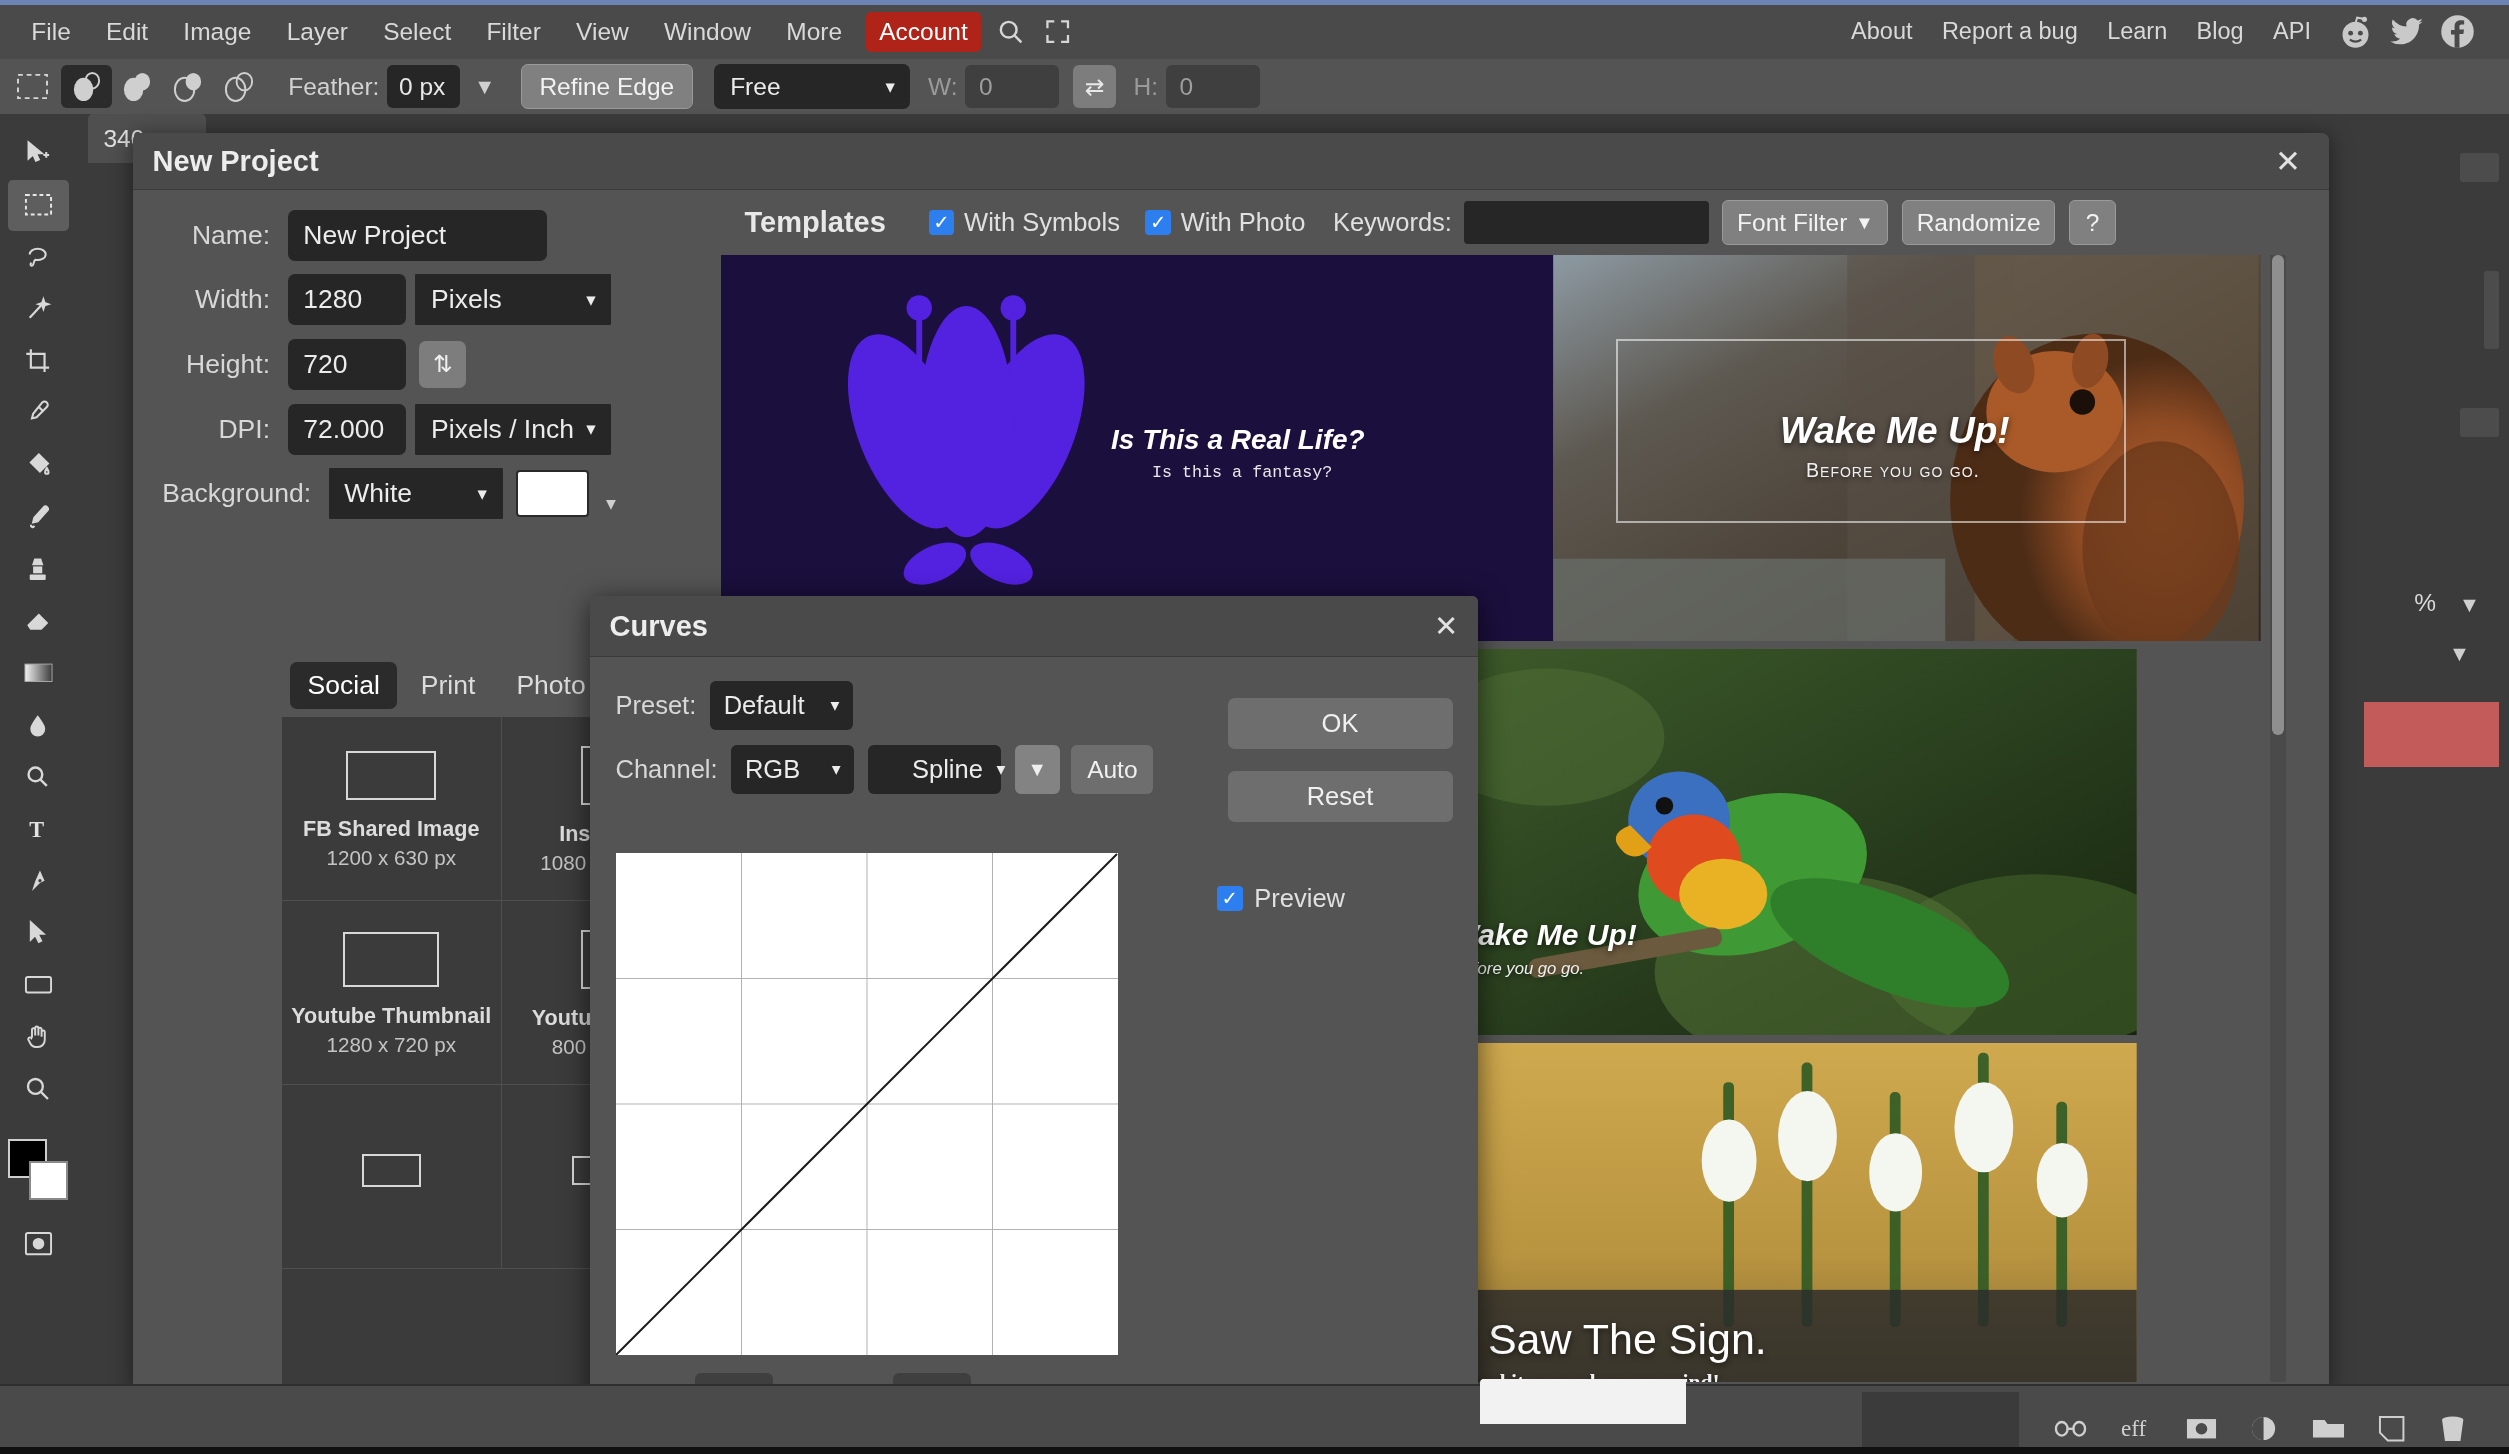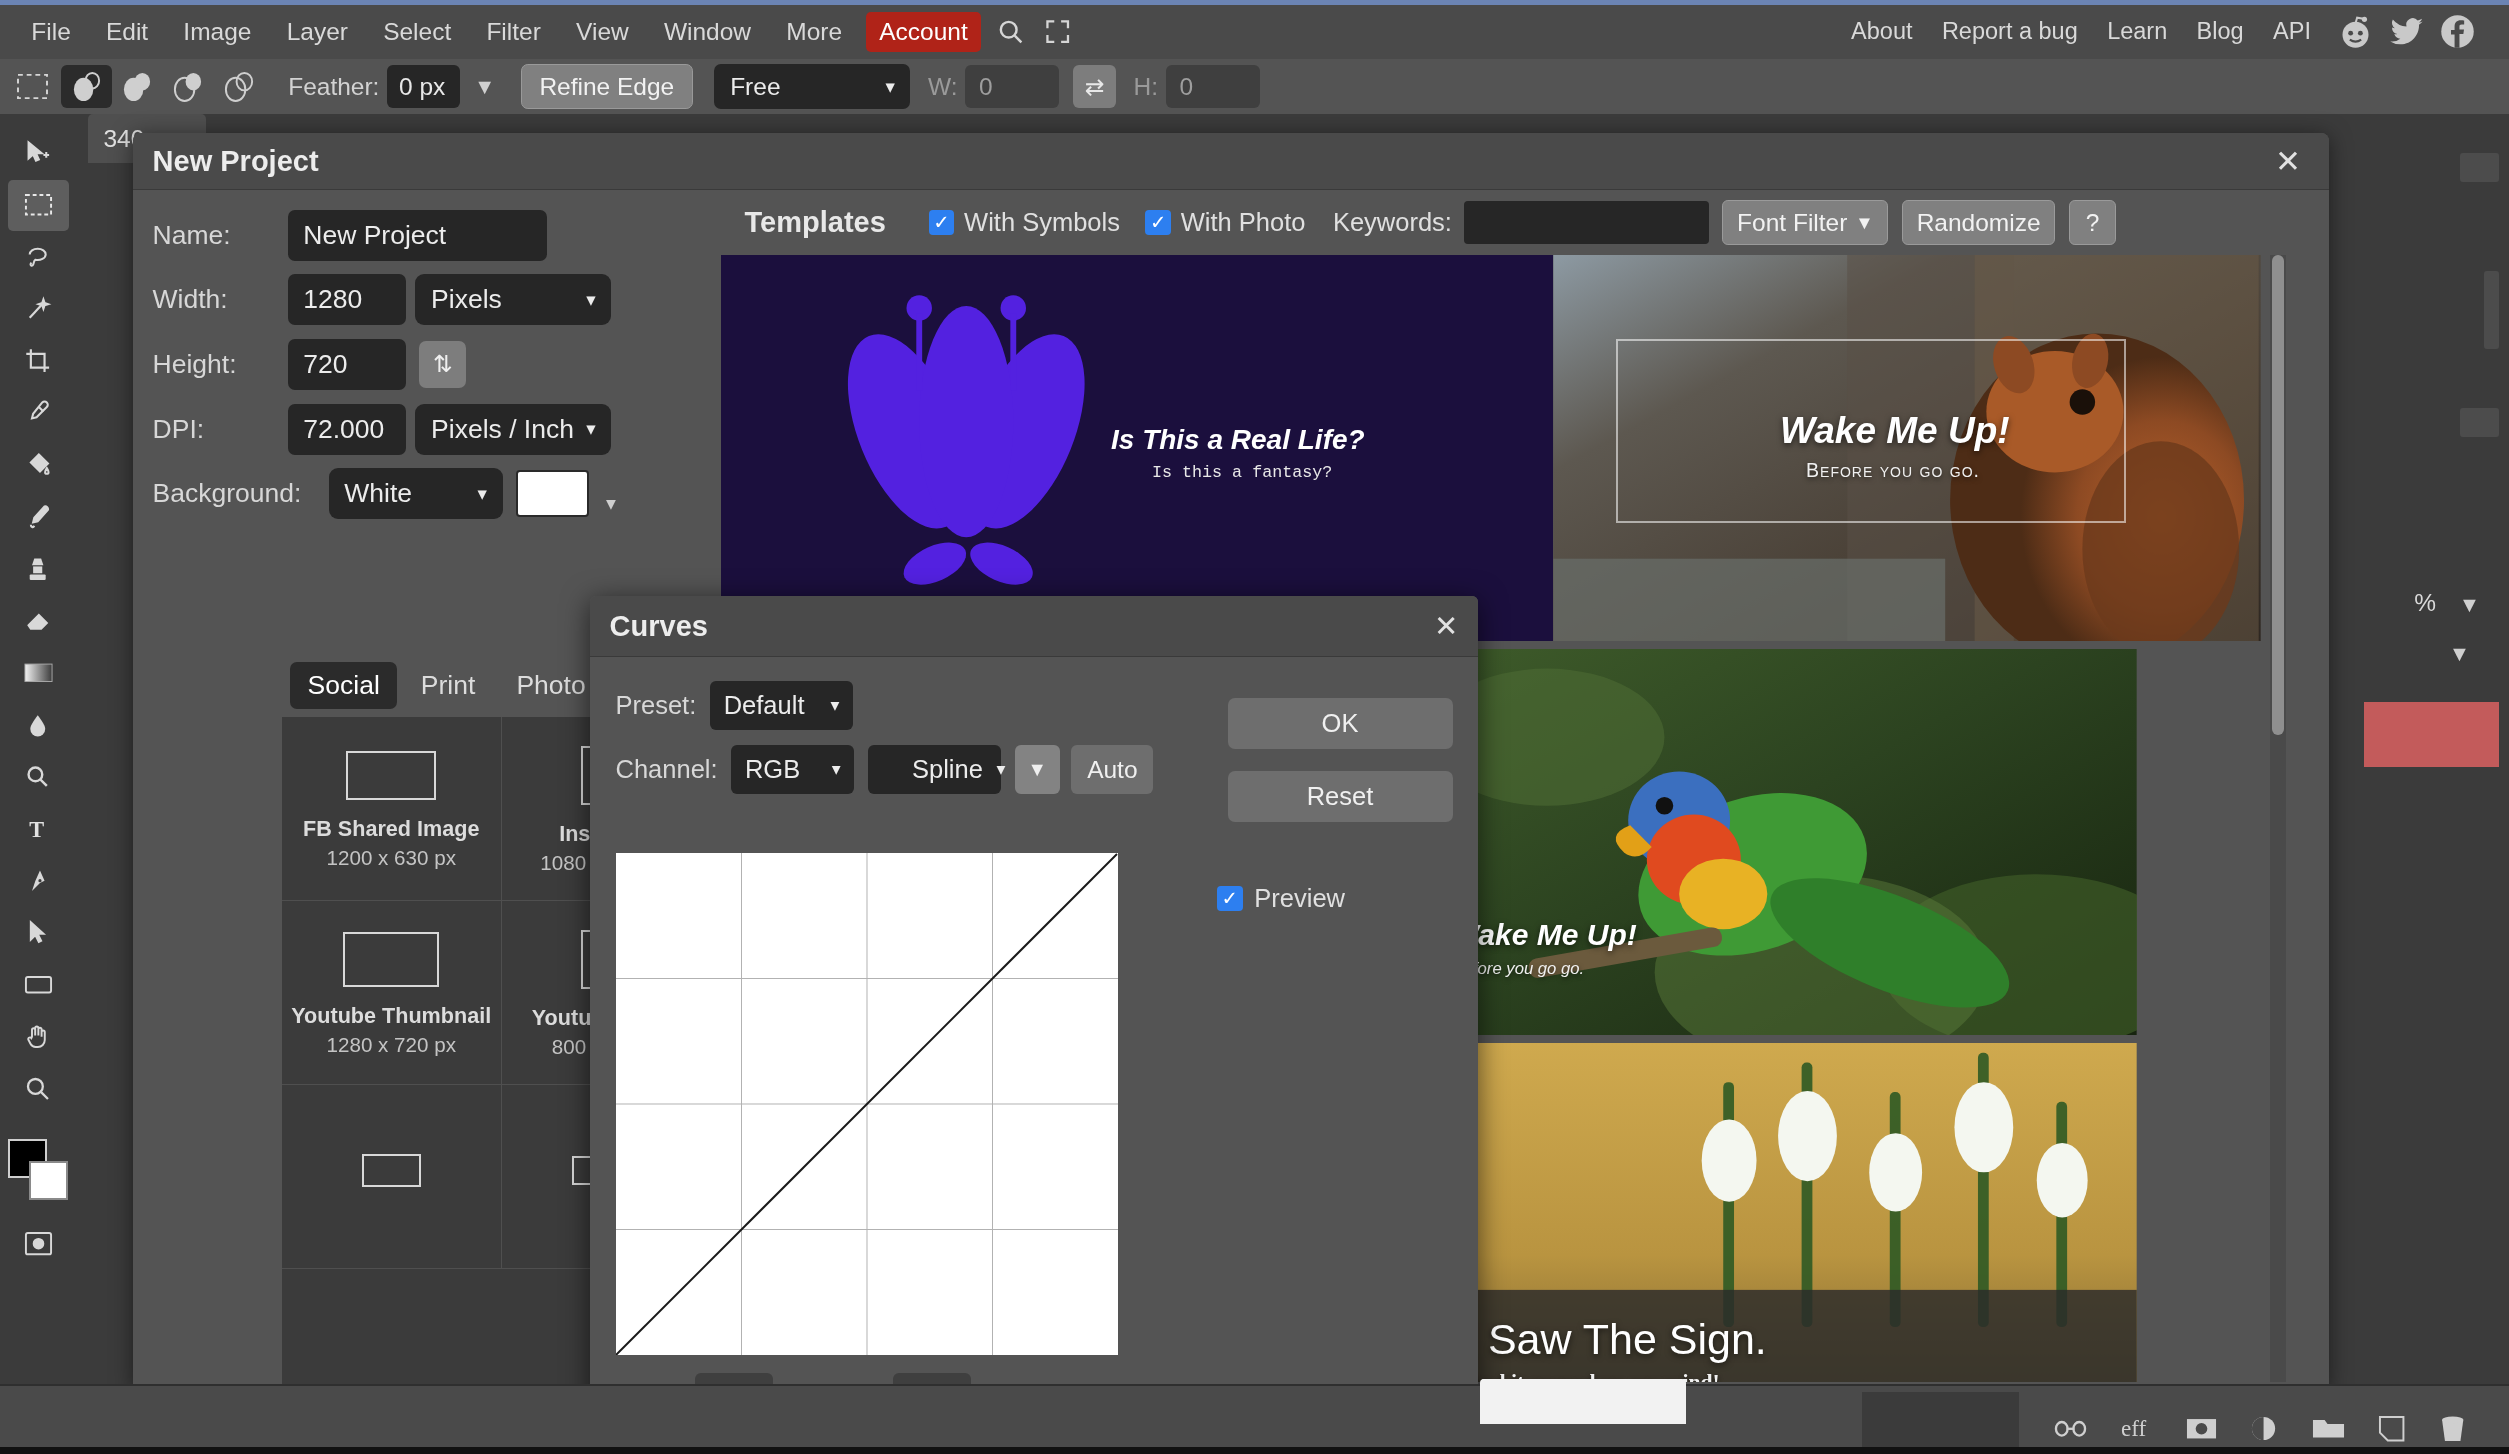--- a/index.html
+++ b/index.html
@@ -166,28 +166,28 @@
   .np-title { color: #ededed; font-size: 29px; font-weight: bold; }
   .np-close {
     margin-left: auto; color: #e2e2e2; font-size: 31px; cursor: pointer;
     width: 43px; height: 43px; display: flex; align-items: center; justify-content: center;
   }
   .np-body { position: relative; height: 1198px; }
 
   
   .np-form { position: absolute; left: 19.6px; top: 19.6px; width: 706px; }
   .np-row { display: flex; align-items: center; margin-bottom: 13.7px; height: 51px; }
-  .np-lbl { color: #d7d7d7; font-size: 26.5px; width: 135px; text-align: left; padding-right: 17.6px; }
+  .np-lbl { color: #d7d7d7; font-size: 26.5px; width: 135px; text-align: right; padding-right: 17.6px; }
   .np-input {
     background: #262626; color: #ececec; font-size: 26.5px; height: 51px;
     border-radius: 6.9px; display: flex; align-items: center; padding: 0 15.7px;
   }
   .np-select {
     background: #262626; color: #ececec; font-size: 26.5px; height: 51px;
-    border-radius: 9px; display: flex; align-items: center; justify-content: space-between;
+    border-radius: 1px; display: flex; align-items: center; justify-content: space-between;
     padding: 0 15.7px; cursor: pointer;
   }
   .np-swapbtn {
     background: #7d7d7d; color: #efefef; width: 47px; height: 47px; border-radius: 6.9px;
     display: flex; align-items: center; justify-content: center; margin-left: 13.7px;
     cursor: pointer; font-size: 23.5px;
   }
   .np-colorbtn {
     width: 73px; height: 47px; background: #fff; border: 2.9px solid #2a2a2a;
     border-radius: 3.9px; margin-left: 13.7px; cursor: pointer;

